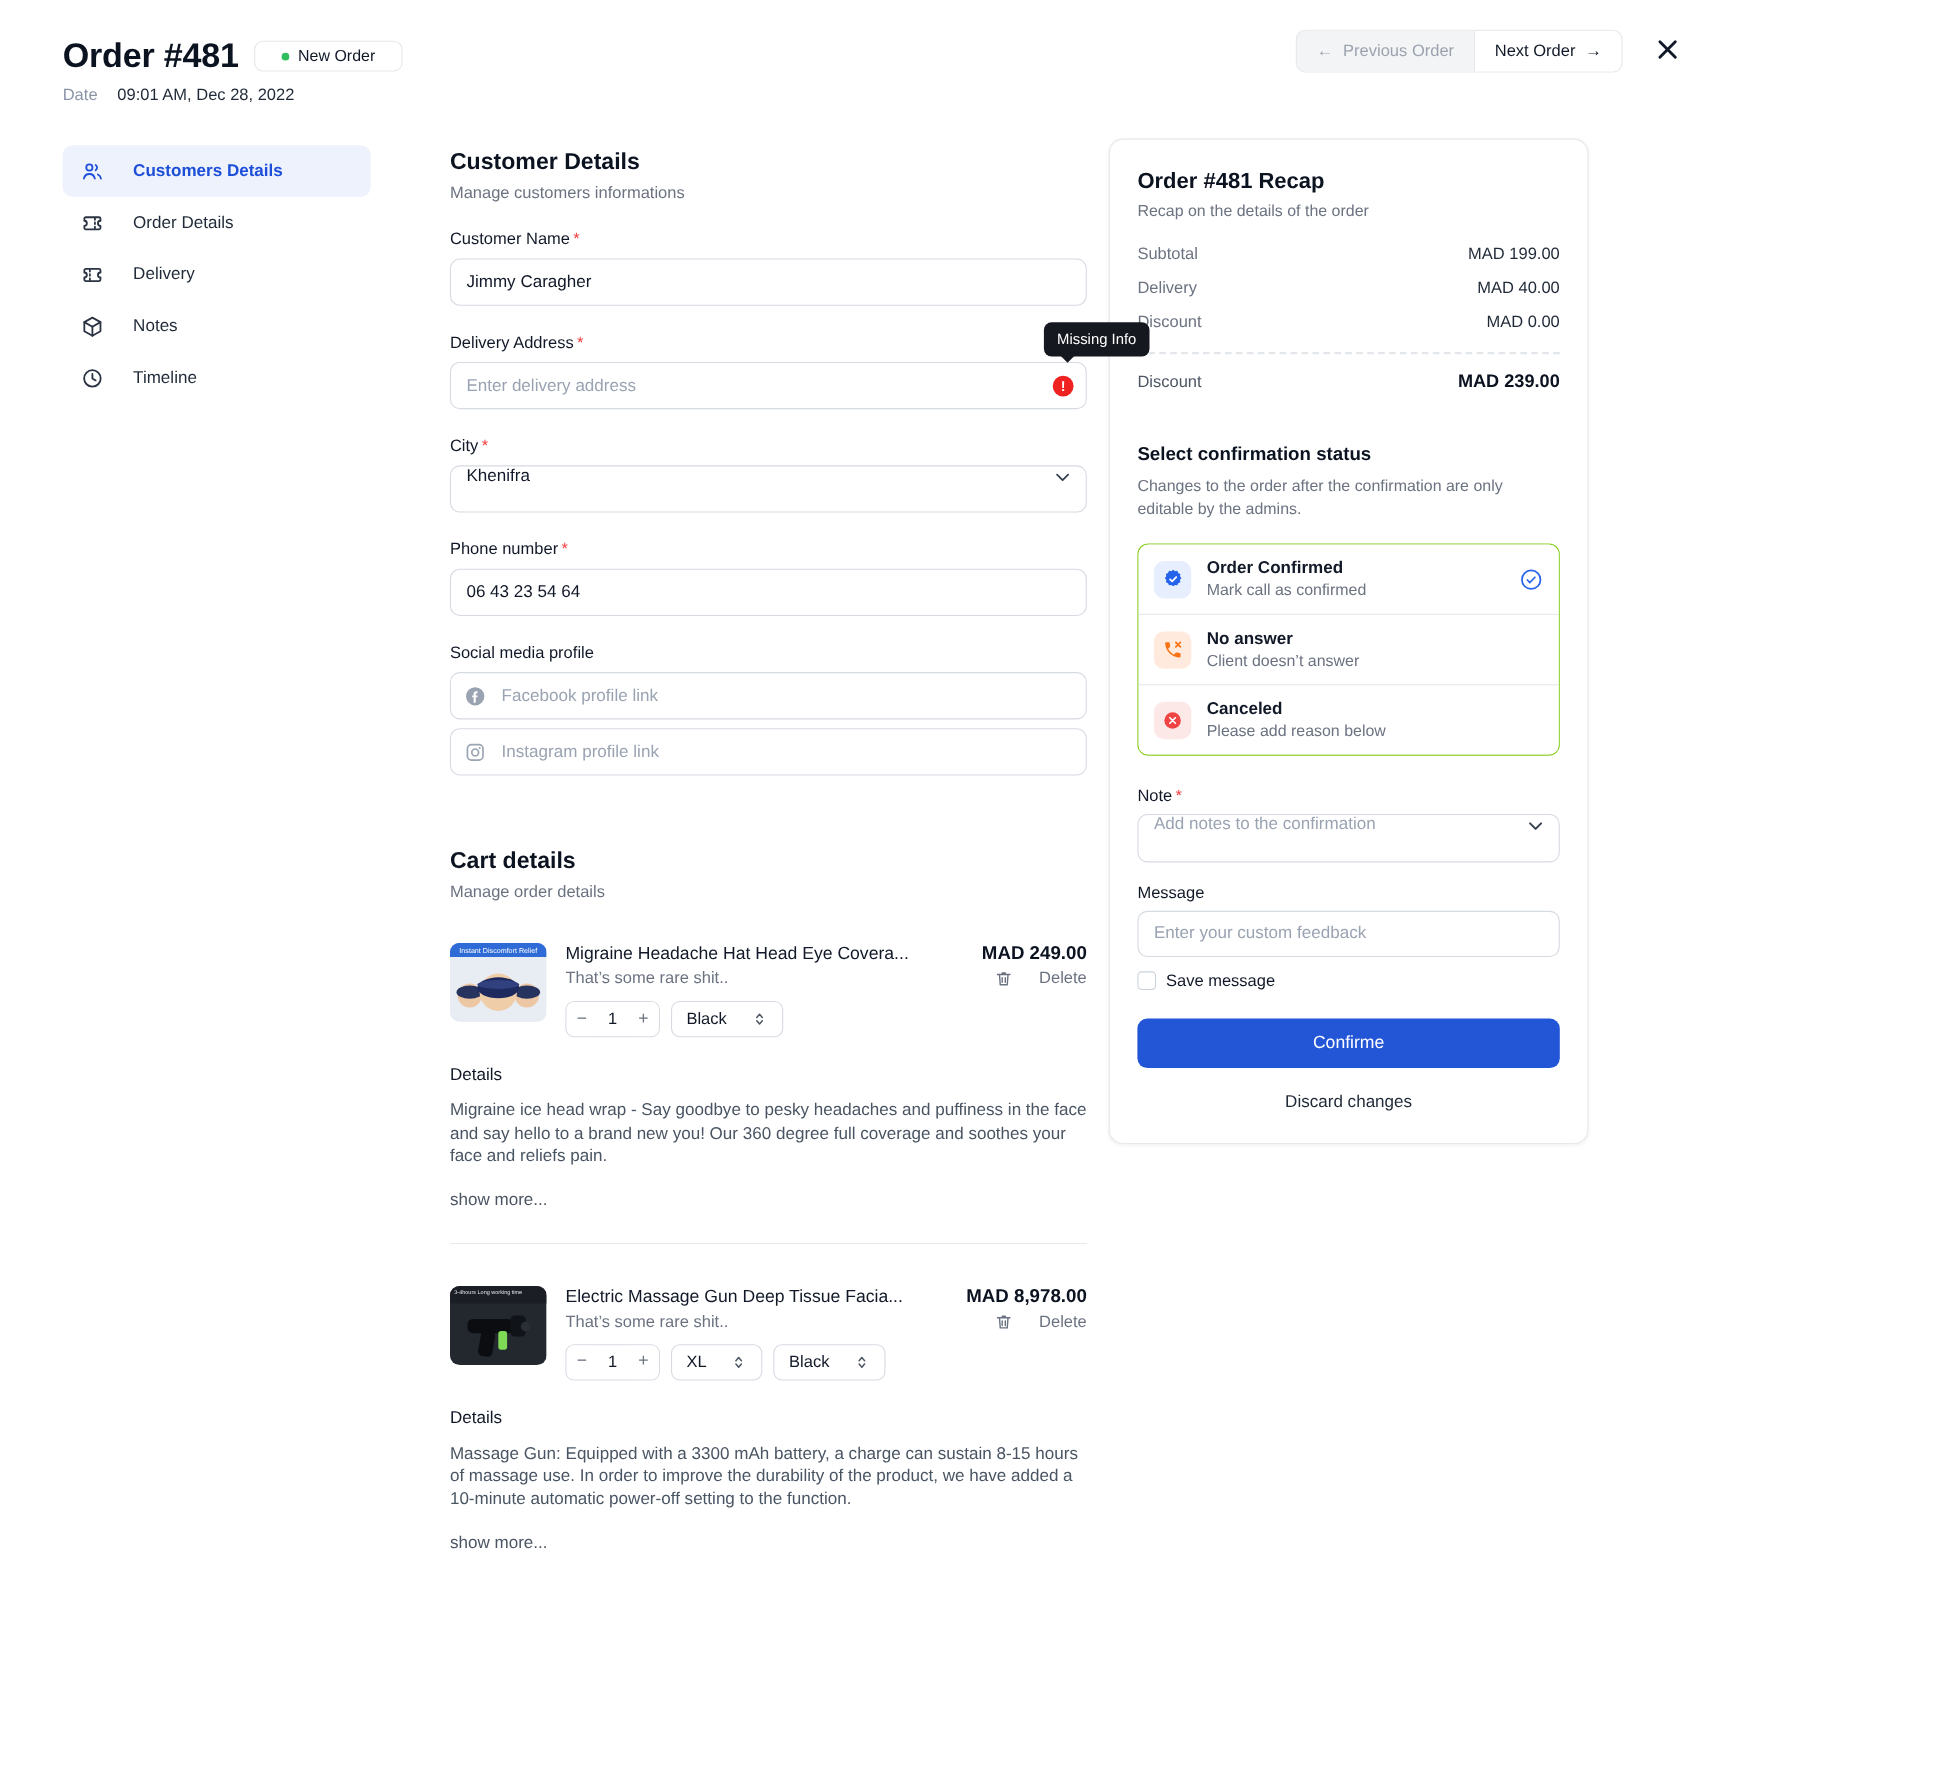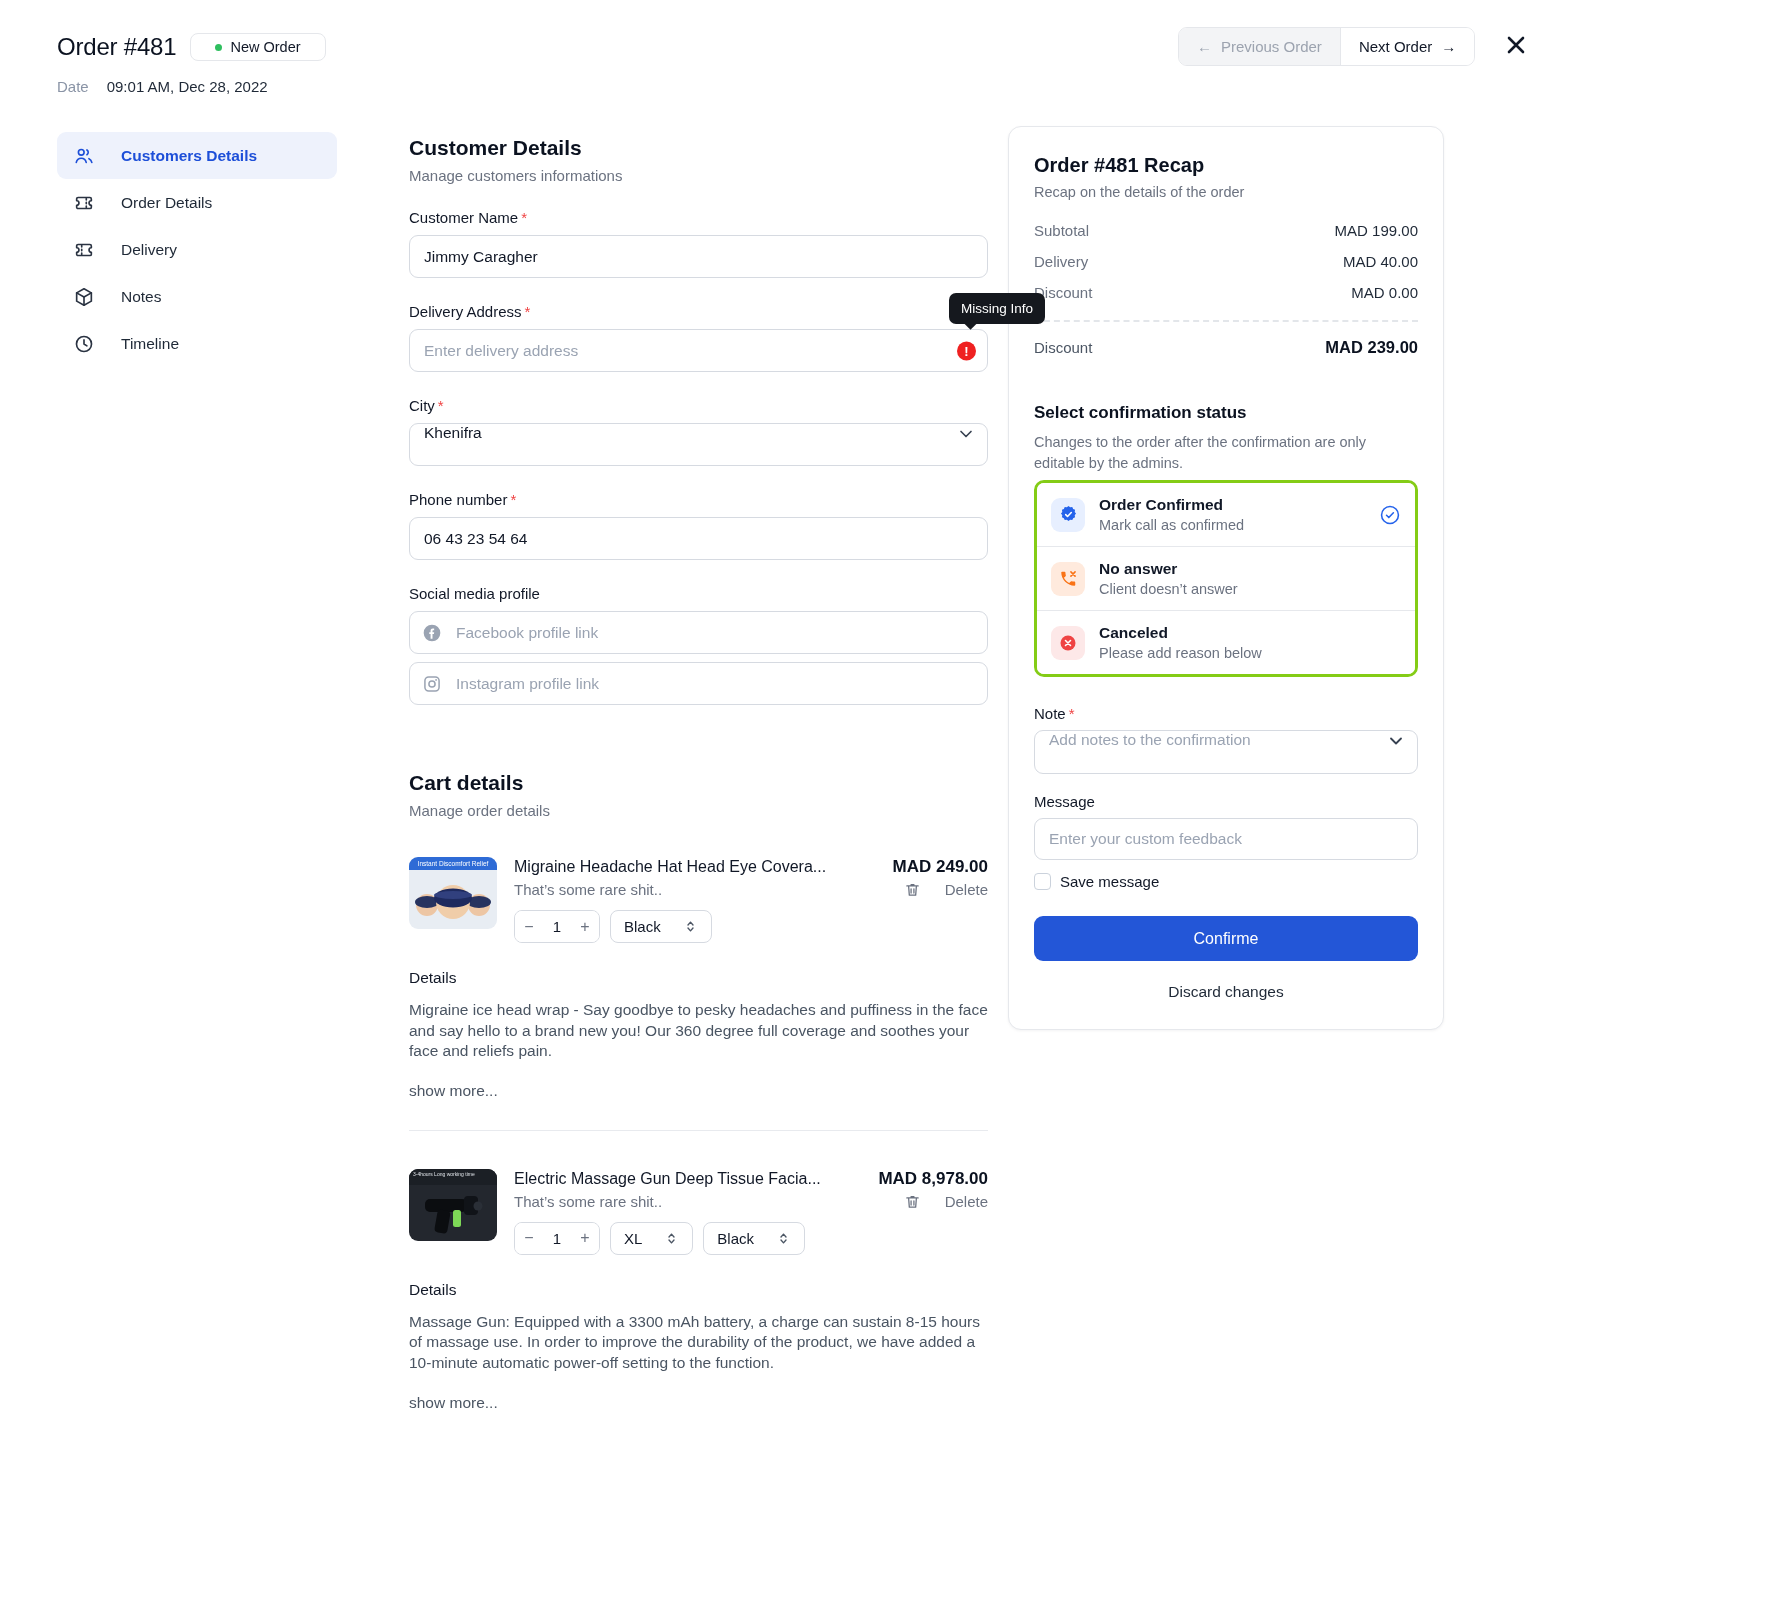--- a/index.html
+++ b/index.html
@@ -3,21 +3,21 @@
 <meta charset="utf-8">
 <style>
   *{box-sizing:border-box;margin:0;padding:0}
   html,body{width:1766px;height:1610px}
   body{position:relative;font-family:"Liberation Sans","DejaVu Sans",sans-serif;background:#fff;color:#111827;overflow:hidden}
   .icon{display:inline-flex;align-items:center;justify-content:center;flex:none}
   svg{display:block}
 
   
   .header-row{position:absolute;left:57px;top:33px;display:flex;align-items:center;gap:14px}
-  .order-title{font-size:24px;font-weight:400;color:#0b1220;letter-spacing:-.2px}
+  .order-title{font-size:31px;font-weight:700;color:#0b1220;letter-spacing:-.2px}
   .status-badge{display:flex;align-items:center;gap:8px;height:28px;padding:0 24px;border:1px solid #e5e7eb;border-radius:8px;font-size:14.5px;color:#111827;background:#fff}
   .status-dot{width:7px;height:7px;border-radius:50%;background:#2fbf5f}
   .date-row{position:absolute;left:57px;top:78px;display:flex;align-items:center;gap:18px;font-size:15px}
   .date-label{color:#8a94a6}
   .date-value{color:#1f2937}
   .nav-group{position:absolute;left:1178px;top:27px;display:flex;height:39px;border:1px solid #e5e7eb;border-radius:9px;overflow:hidden;background:#fff}
   .nav-btn{display:flex;align-items:center;gap:9px;padding:0 18px;font-size:15px;background:#fff;color:#111827;border:none;cursor:pointer;font-family:inherit}
   .nav-btn.prev{background:#f3f4f6;color:#9ca3af;border-right:1px solid #e5e7eb}
   .close-btn{position:absolute;left:1502px;top:32px;width:28px;height:28px;background:none;border:none;cursor:pointer;color:#111827;padding:0}
 
@@ -78,21 +78,21 @@
   .sum-row{display:flex;justify-content:space-between;font-size:15px;margin-top:14px}
   .sum-row:first-child{margin-top:0}
   .sum-label{color:#6b7280}
   .sum-value{color:#1f2937}
   .dashed{border:none;border-top:2px dashed #e3e6ea;margin:19px 0 0}
   .total-row{display:flex;justify-content:space-between;align-items:center;margin-top:16px}
   .total-label{font-size:15px;color:#4b5563}
   .total-value{font-size:16.5px;font-weight:700;color:#0b1220}
   .conf-title{margin-top:46px;font-size:17px;font-weight:700;color:#0b1220}
   .conf-desc{margin-top:9px;font-size:14.5px;line-height:1.45;color:#6b7280}
-  .options{margin-top:6px;border:3px solid #84cc16;border-radius:10px;overflow:hidden}
+  .options{margin-top:20px;border:1px solid #84cc16;border-radius:10px;overflow:hidden}
   .option{display:flex;align-items:center;gap:14px;padding:13px 14px;cursor:pointer;background:#fff}
   .option + .option{border-top:1px solid #e6e8ec}
   .opt-icon{width:34px;height:34px;border-radius:9px;display:flex;align-items:center;justify-content:center;flex:none}
   .opt-icon.confirmed{background:#e7efff}
   .opt-icon.noanswer{background:#ffeadd}
   .opt-icon.canceled{background:#fde8e8}
   .opt-texts{min-width:0}
   .opt-title{font-size:15.5px;font-weight:600;color:#111827}
   .opt-sub{margin-top:3px;font-size:14.5px;color:#6b7280}
   .opt-check{margin-left:auto;width:22px;height:22px;color:#2563eb}

